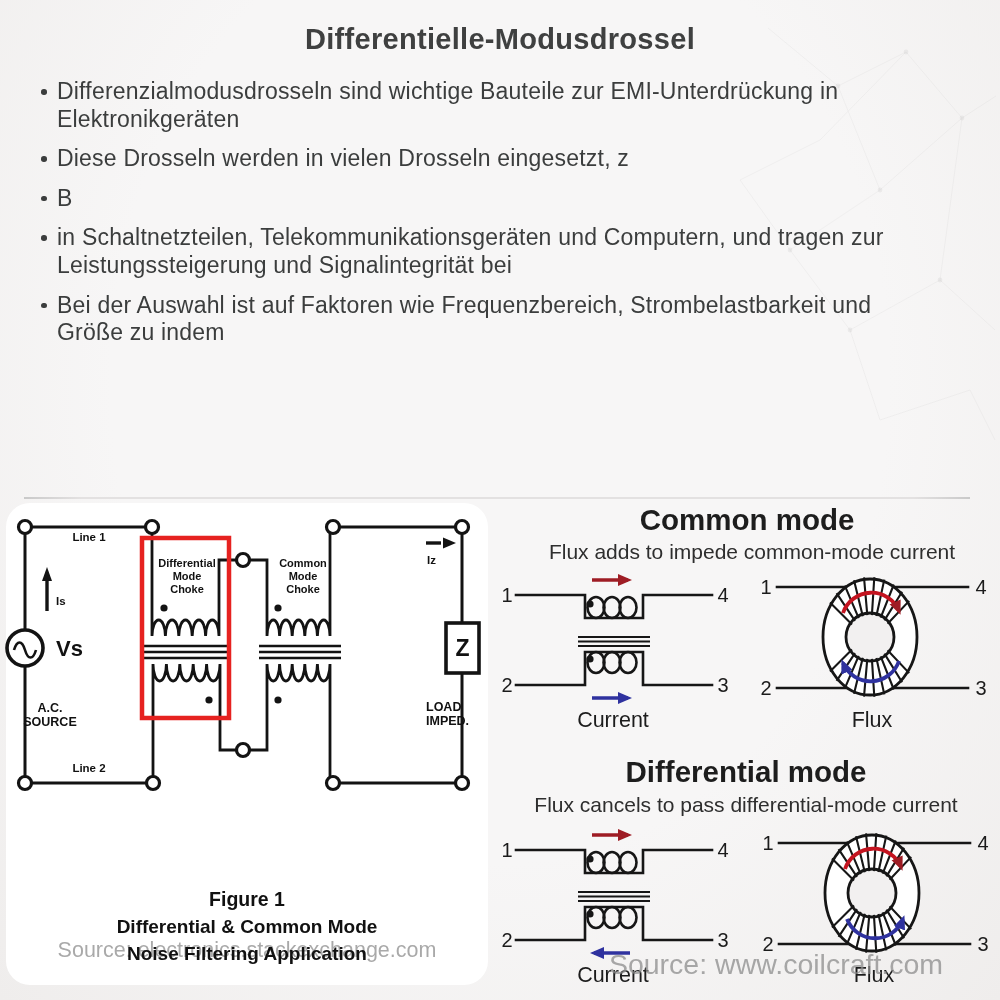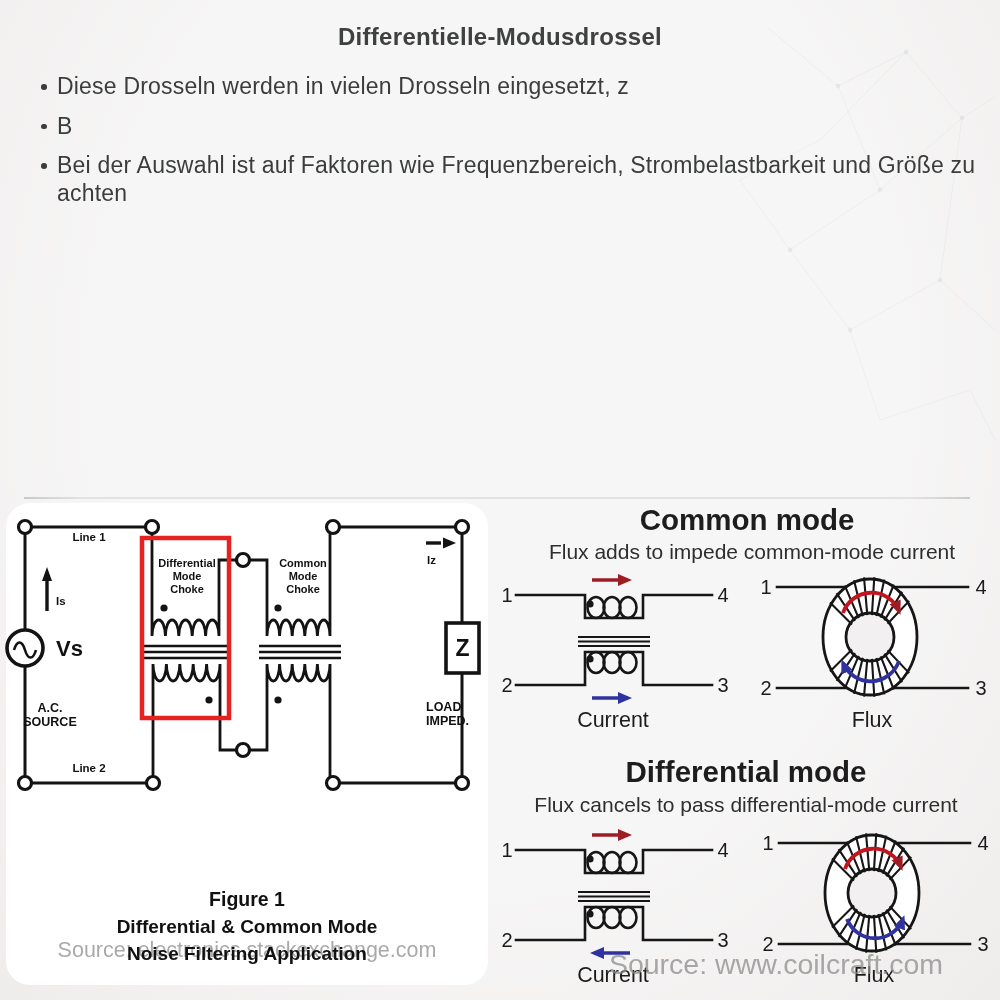--- a/index.html
+++ b/index.html
@@ -1,20 +1,20 @@
 <!DOCTYPE html>
 <html><head>
 <meta charset="utf-8">
 <style>
   html,body{margin:0;padding:0;background:#e9e9e9;}
   .page{position:relative;width:1000px;height:1000px;overflow:hidden;
         background:radial-gradient(ellipse at 50% 38%, #f7f6f6 55%, #efedec 100%);
         font-family:"Liberation Sans", sans-serif;}
   .bg-net{position:absolute;top:0;left:0;width:1000px;height:1000px;pointer-events:none;}
-  h1.title{margin:0;padding-top:23px;text-align:center;font-size:24px;font-weight:600;
+  h1.title{margin:0;padding-top:23px;text-align:center;font-size:29px;font-weight:600;
            letter-spacing:.3px;color:#3f4040;}
   ul.bullets{margin:22px 0 0 0;padding:0;list-style:none;}
   ul.bullets li{position:relative;margin:0 0 12px 57px;font-size:23px;line-height:1.2;
                 color:#3b3d3d;letter-spacing:.2px;}
   ul.bullets li::before{content:"";position:absolute;left:-16px;top:11px;width:5.5px;height:5.5px;
                 border-radius:50%;background:#3b3d3d;}
   ul.bullets li:nth-child(1){max-width:905px;}
   ul.bullets li:nth-child(2){max-width:880px;}
   ul.bullets li:nth-child(5){max-width:885px;}
   ul.bullets li:nth-child(6){max-width:690px;}
@@ -57,23 +57,25 @@
         <circle cx="880" cy="190" r="2.4"></circle>
       <circle cx="790" cy="250" r="2.4"></circle>
         <circle cx="850" cy="330" r="2.4"></circle>
       <circle cx="940" cy="280" r="2.4"></circle>
     </g>
   </svg>
 
   <h1 class="title">Differentielle-Modusdrossel</h1>
 
   <ul class="bullets">
+    <li>Differenzialmodusdrosseln sind wichtige Bauteile zur EMI-Unterdrückung in Elektronikgeräten</li>
     <li>Diese Drosseln werden in vielen Drosseln eingesetzt, z</li>
     <li>B</li>
-    <li>Bei der Auswahl ist auf Faktoren wie Frequenzbereich, Strombelastbarkeit und Größe zu achten</li>
+    <li>in Schaltnetzteilen, Telekommunikationsgeräten und Computern, und tragen zur Leistungssteigerung und Signalintegrität bei</li>
+    <li>Bei der Auswahl ist auf Faktoren wie Frequenzbereich, Strombelastbarkeit und Größe zu indem</li>
   </ul>
 
   <div class="divider"></div>
 
   <svg class="figures" viewBox="0 495 1000 505">
     <defs>
       <marker id="mred" markerUnits="userSpaceOnUse" markerWidth="15" markerHeight="13" refX="10" refY="6" orient="auto">
         <path d="M0,0 L14,6 L0,12 Z" fill="#9e1c24"></path>
       </marker>
       <marker id="mblue" markerUnits="userSpaceOnUse" markerWidth="15" markerHeight="13" refX="10" refY="6" orient="auto">

